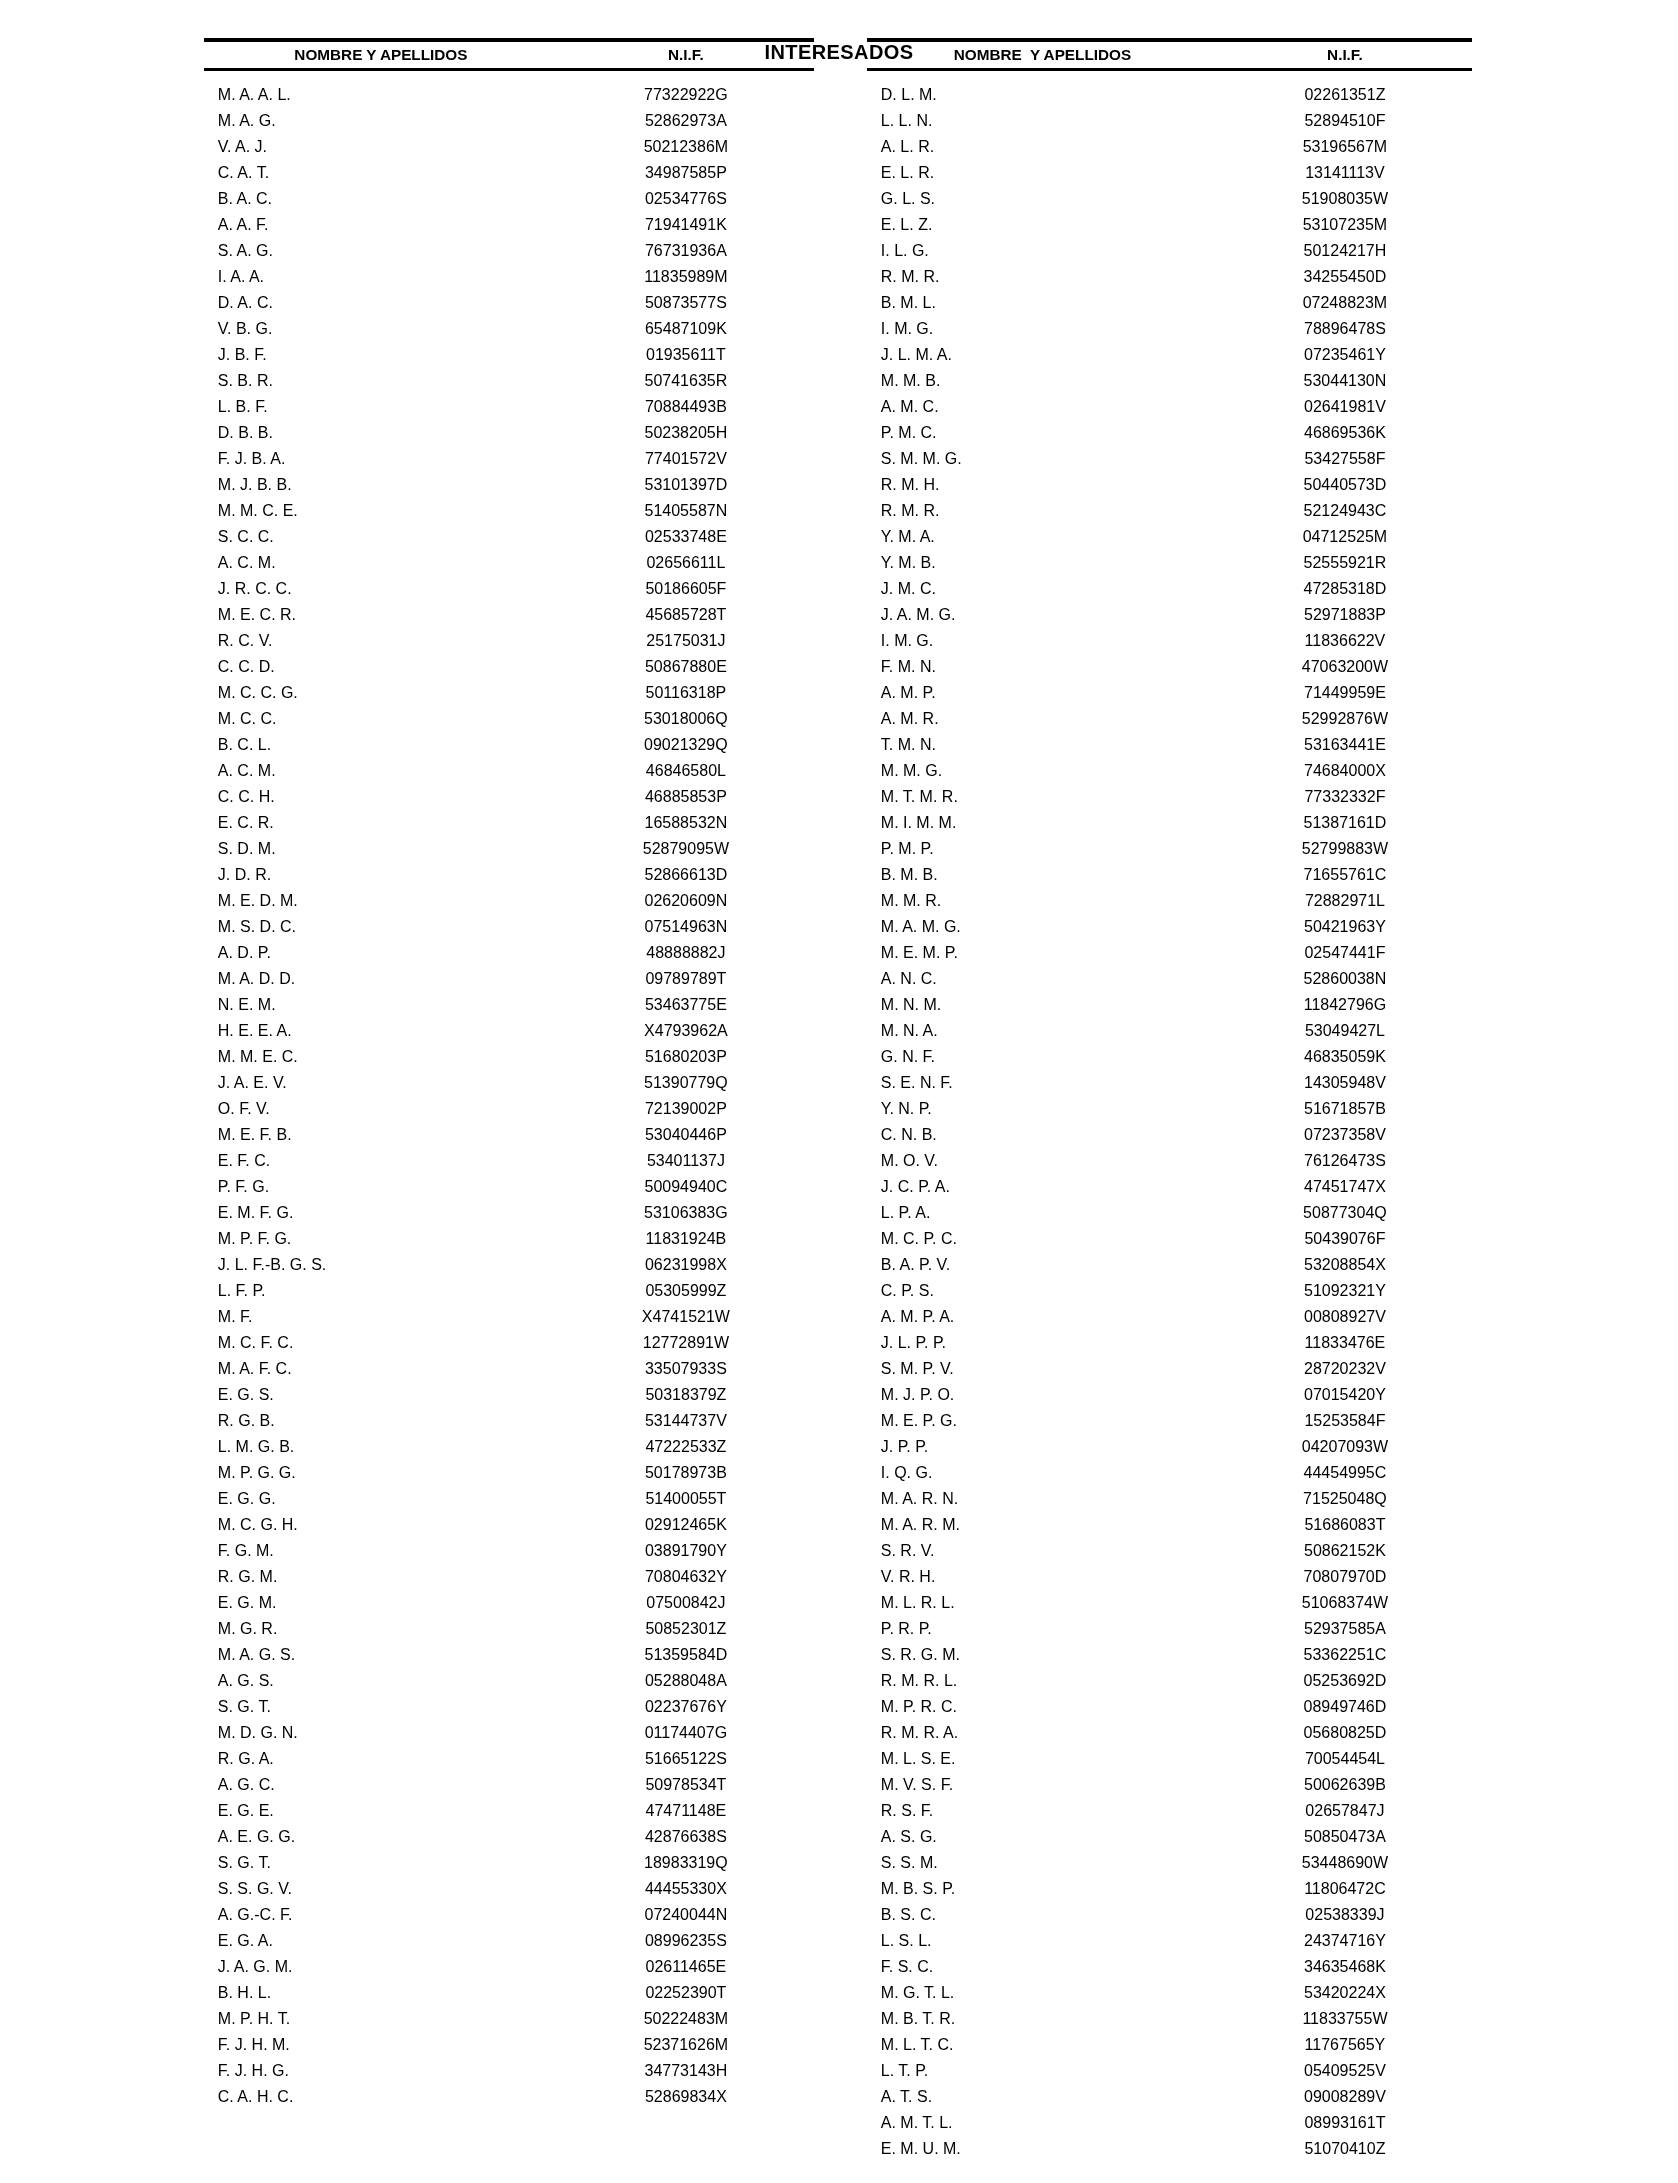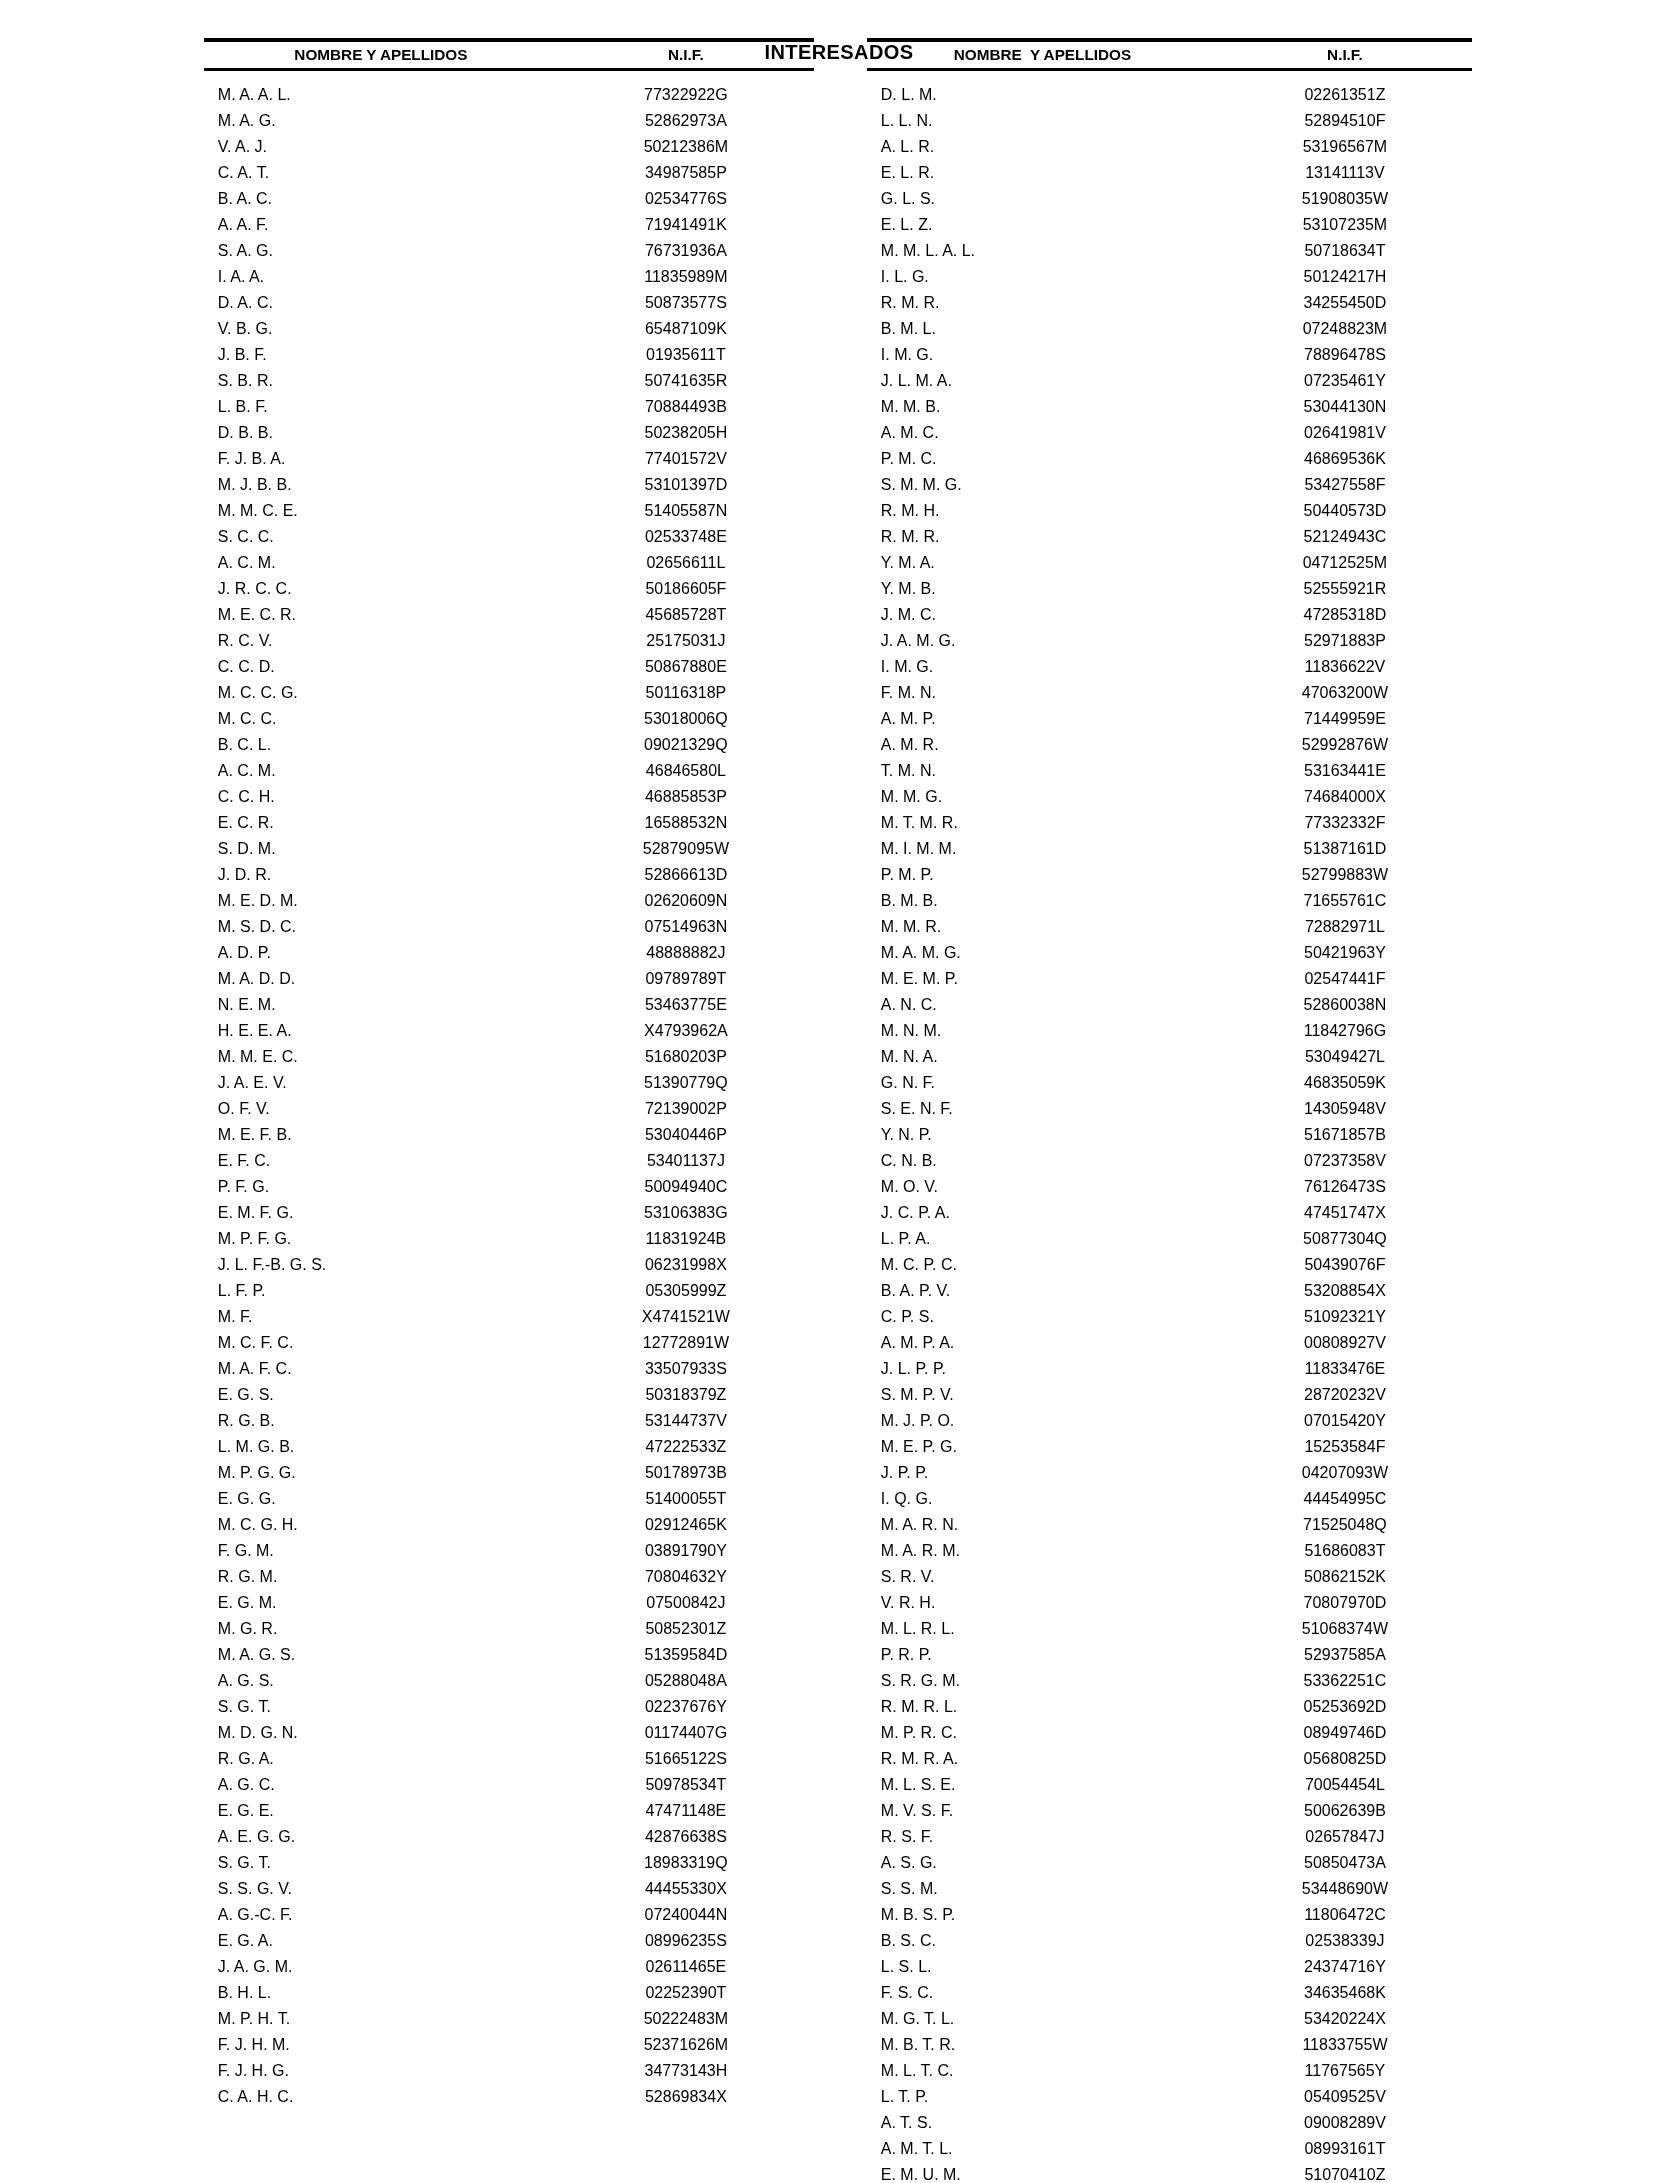--- a/index.html
+++ b/index.html
@@ -426,24 +426,20 @@
         </div>
         <div class="row">
           <div class="cell name">G. L. S.</div>
           <div class="cell nif">51908035W</div>
         </div>
         <div class="row">
           <div class="cell name">E. L. Z.</div>
           <div class="cell nif">53107235M</div>
         </div>
         <div class="row">
-          <div class="cell name">M. M. L. A. L.</div>
-          <div class="cell nif">50718634T</div>
-        </div>
-        <div class="row">
           <div class="cell name">I. L. G.</div>
           <div class="cell nif">50124217H</div>
         </div>
         <div class="row">
           <div class="cell name">R. M. R.</div>
           <div class="cell nif">34255450D</div>
         </div>
         <div class="row">
           <div class="cell name">B. M. L.</div>
           <div class="cell nif">07248823M</div>

